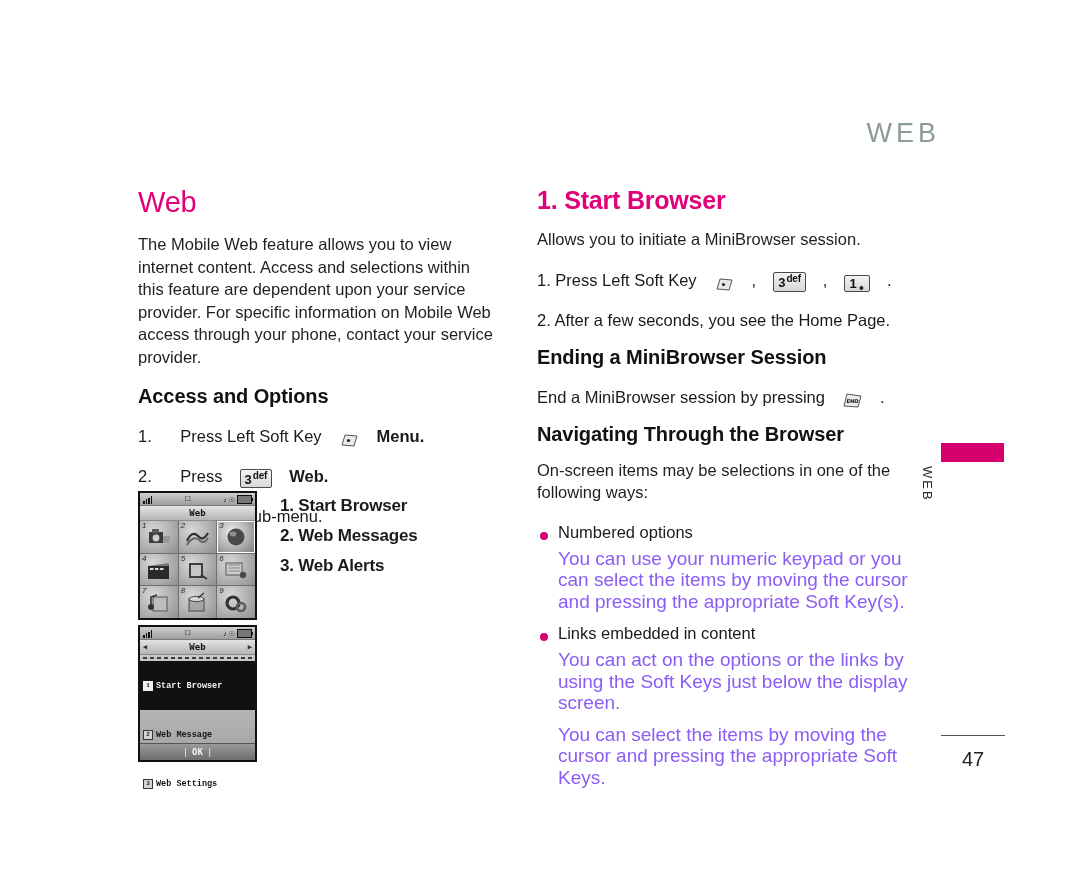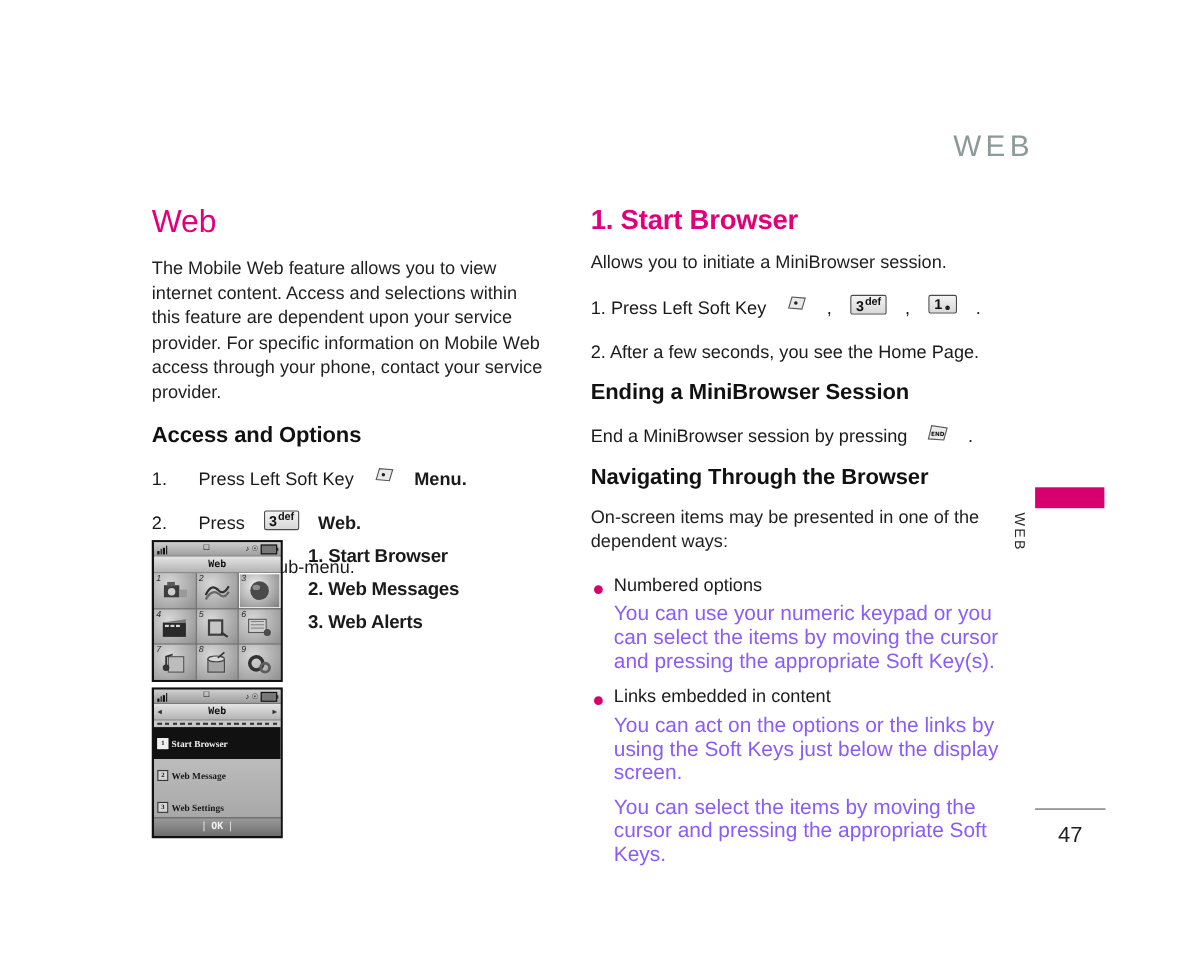--- a/index.html
+++ b/index.html
@@ -67,21 +67,21 @@
     margin: 14px 0 13px 0;
     color: #111;
     letter-spacing: -0.1px;
   }
 
   .step {
     font-size: 16.5px;
     line-height: 24px;
     margin: 16px 0 12px 0;
     display: flex;
-    align-items: flex-start;
+    align-items: flex-end;
     flex-wrap: wrap;
     gap: 12px;
   }
   .step .b { font-weight: 700; }
 
   
   .softkey {
     display: inline-block;
     width: 19px;
     height: 15px;
@@ -287,23 +287,23 @@
   }
   .dashline {
     height: 2px;
     margin: 0 3px 2px 3px;
     background: repeating-linear-gradient(to right, #3a3a3a 0 4px, transparent 4px 7px);
   }
   .menu-row {
     display: flex;
     align-items: center;
     gap: 3px;
-    padding: 8px 3px;
+    padding: 18px 3px;
     height: 13px;
-    font-family: Liberation Serif, serif;
+    font-family: Liberation Mono, monospace;
     font-size: 8.5px;
     font-weight: 700;
     color: #151515;
     text-align: right;
   }
   .menu-row .num {
     width: 8px; height: 8px;
     border: 1px solid #333;
     display: flex; align-items: center; justify-content: center;
     font-size: 6px;
@@ -586,21 +586,21 @@
     <span class="endkey">
       <svg viewBox="0 0 21 17" width="21" height="17">
           <path d="M2 14 L5 2 L19 4 L16 15 Z" fill="#ececec" stroke="#555" stroke-width="1"></path>
           <text x="10.5" y="11" font-size="5.2" text-anchor="middle" font-family="DejaVu Sans, sans-serif" fill="#111" font-weight="bold">END</text>
         </svg>
     </span>
     <span>.</span>
   </div>
 
   <h2 class="sub">Navigating Through the Browser</h2>
-  <p class="body">On-screen items may be presented in one of the dependent ways:</p>
+  <p class="body">On-screen items may be selections in one of the following ways:</p>
 
   <div class="bullet-item">
     <span class="bullet-dot"></span>
     <span class="bullet-label">Numbered options</span>
   </div>
   <div class="bullet-body">You can use your numeric keypad or you can select the items by moving the cursor and pressing the appropriate Soft Key(s).</div>
 
   <div class="bullet-item">
     <span class="bullet-dot"></span>
     <span class="bullet-label">Links embedded in content</span>

